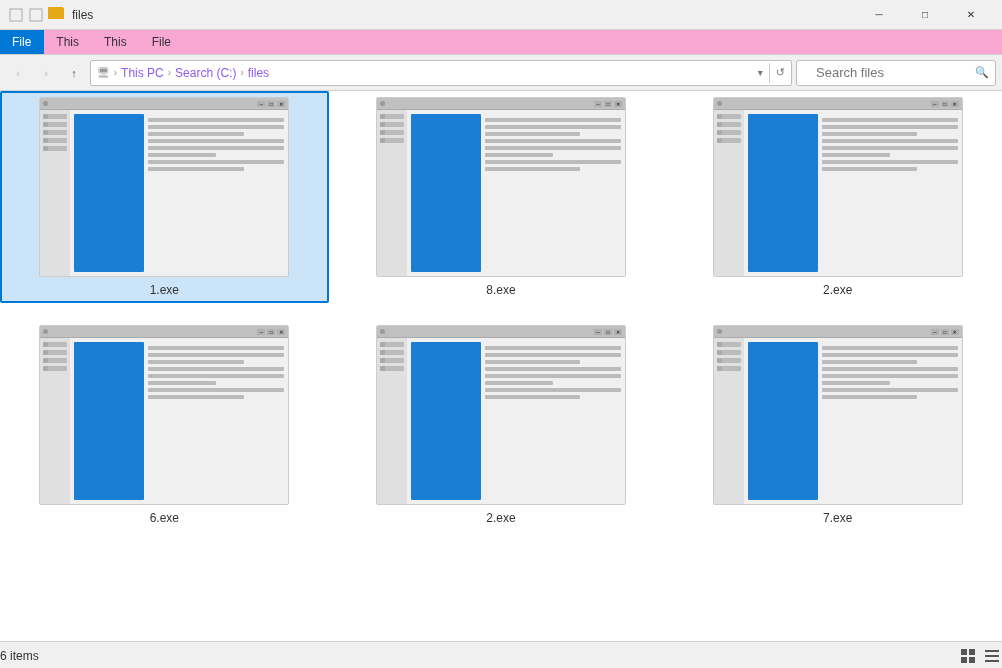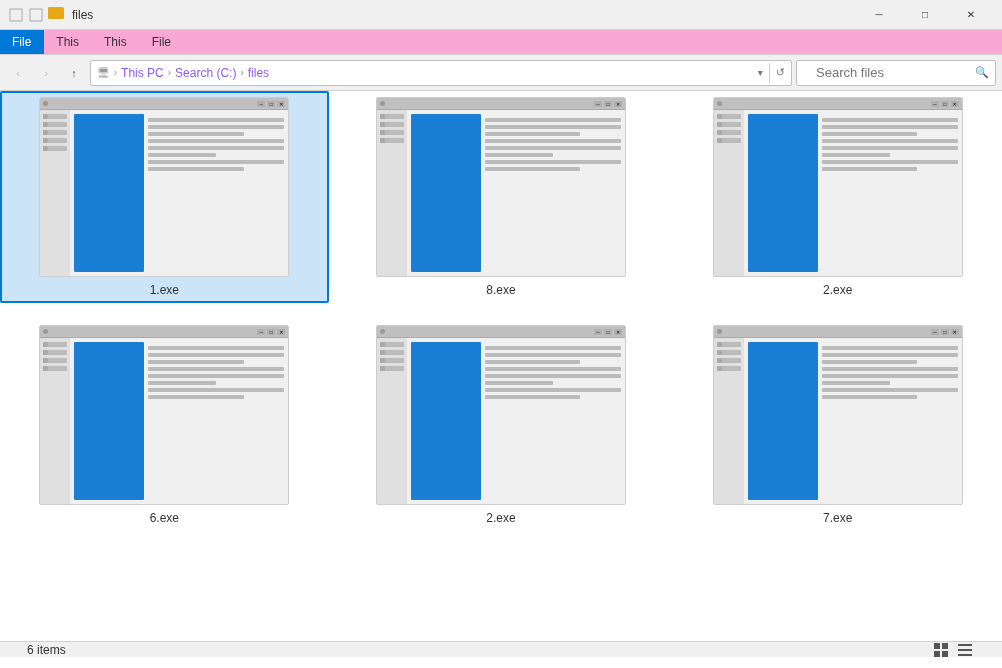--- a/index.html
+++ b/index.html
@@ -263,26 +263,26 @@
 
     .file-name {
       margin-top: 6px;
       font-size: 12px;
       color: #333;
       text-align: center;
     }
 
     
     .status-bar {
-      height: 16px;
+      height: 28px;
       background: #f0f0f0;
       border-top: 1px solid #d0d0d0;
       display: flex;
       align-items: center;
-      padding: 0 27px;
+      padding: 0 0;
       font-size: 12px;
       color: #333;
       gap: 8px;
     }
     .status-bar-right {
       margin-left: auto;
       display: flex;
       gap: 4px;
     }
     .view-btn {

